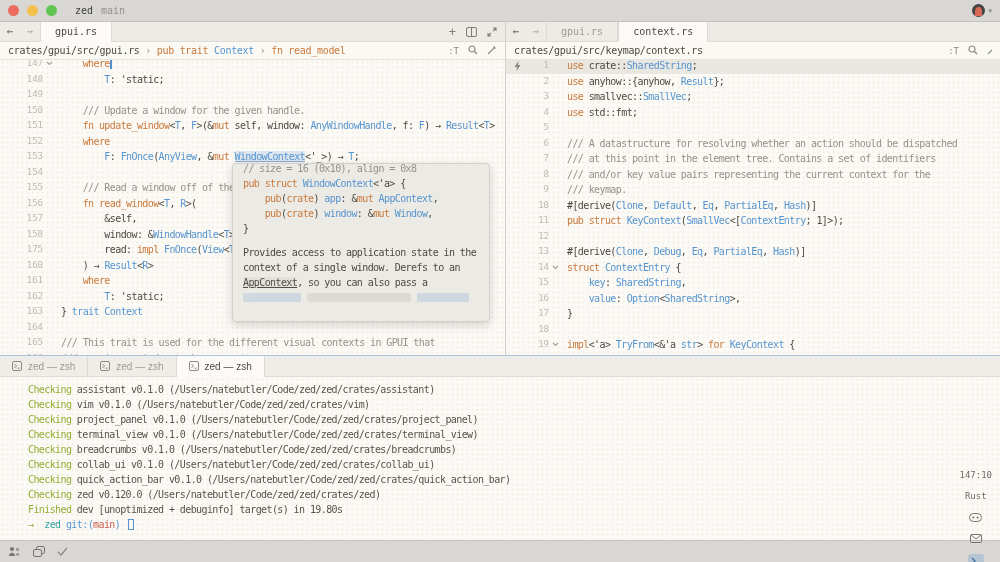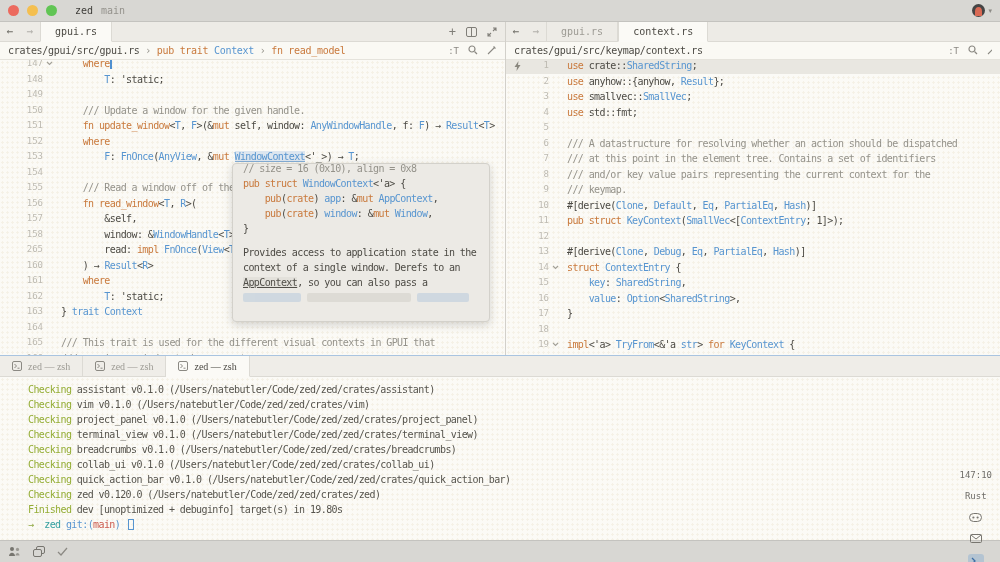--- a/index.html
+++ b/index.html
@@ -73,21 +73,21 @@
   .pp-row { height:15px; line-height:15px; white-space:pre; }
   .pp-code { margin-top:-3px; }
   .pp-gap { height:9px; }
   .pp-frags { display:flex; gap:6px; align-items:center; height:14px; opacity:.55; }
   .frag { height:9px; border-radius:2px; }
   .frag.b { background:#b9cbdd; } .frag.g { background:#d2d0c8; }
 
   
   .terminal { flex:1; display:flex; flex-direction:column; border-top:1px solid #a9c4e0; min-height:0; }
   .term-tabbar { height:21px; flex:none; background:#efede8; border-bottom:1px solid #dcdad4;
-                 display:flex; font-family:Liberation Serif, serif; font-size:10px; }
+                 display:flex; font-family:Liberation Sans, sans-serif; font-size:10px; }
   .term-tab { display:flex; align-items:center; gap:6px; padding:0 12px; color:#9d9b94; border-right:1px solid #dcdad4; }
   .term-tab.active { background:#fbfaf6; color:#4c4a44; border-bottom:1px solid #fbfaf6; margin-bottom:-1px; }
   .term-body { flex:1; background:#fbfaf6;
                background-image:radial-gradient(rgba(205,185,140,.14) 1px, transparent 1.2px); background-size:5px 5px;
                padding:5px 0 0 28px; font-family:"DejaVu Sans Mono", monospace;
                font-size:10px; letter-spacing:-0.6px; color:#55534c; overflow:hidden; }
   .trow { height:15px; line-height:15px; white-space:pre; }
   .curbox { display:inline-block; width:6px; height:11px; border:1px solid #5795d0; vertical-align:-2px; margin-left:2px; }
 
   
@@ -176,21 +176,21 @@
             <div class="crow"><div class="gut"><span class="lnum">149</span><span class="chevslot"></span></div><span class="codetxt"></span></div>
             <div class="crow"><div class="gut"><span class="lnum">150</span><span class="chevslot"></span></div><span class="codetxt"><span class="s-c">    /// Update a window for the given handle.</span></span></div>
             <div class="crow"><div class="gut"><span class="lnum">151</span><span class="chevslot"></span></div><span class="codetxt"><span class="s-k">    fn update_window</span><span class="s-p">&lt;</span><span class="s-t">T</span><span class="s-p">, </span><span class="s-t">F</span><span class="s-p">&gt;(&amp;</span><span class="s-k">mut</span><span class="s-p"> self, window: </span><span class="s-t">AnyWindowHandle</span><span class="s-p">, f: </span><span class="s-t">F</span><span class="s-p">) → </span><span class="s-t">Result</span><span class="s-p">&lt;</span><span class="s-t">T</span><span class="s-p">&gt;</span></span></div>
             <div class="crow"><div class="gut"><span class="lnum">152</span><span class="chevslot"></span></div><span class="codetxt"><span class="s-k">    where</span></span></div>
             <div class="crow"><div class="gut"><span class="lnum">153</span><span class="chevslot"></span></div><span class="codetxt"><span class="s-t">        F</span><span class="s-p">: </span><span class="s-t">FnOnce</span><span class="s-p">(</span><span class="s-t">AnyView</span><span class="s-p">, &amp;</span><span class="s-k">mut</span><span class="s-p"> </span><span class="s-hl">WindowContext</span><span class="s-p">&lt;'_&gt;) → </span><span class="s-t">T</span><span class="s-p">;</span></span></div>
             <div class="crow"><div class="gut"><span class="lnum">154</span><span class="chevslot"></span></div><span class="codetxt"></span></div>
             <div class="crow"><div class="gut"><span class="lnum">155</span><span class="chevslot"></span></div><span class="codetxt"><span class="s-c">    /// Read a window off of the</span></span></div>
             <div class="crow"><div class="gut"><span class="lnum">156</span><span class="chevslot"></span></div><span class="codetxt"><span class="s-k">    fn read_window</span><span class="s-p">&lt;</span><span class="s-t">T</span><span class="s-p">, </span><span class="s-t">R</span><span class="s-p">&gt;(</span></span></div>
             <div class="crow"><div class="gut"><span class="lnum">157</span><span class="chevslot"></span></div><span class="codetxt"><span class="s-p">        &amp;self,</span></span></div>
             <div class="crow"><div class="gut"><span class="lnum">158</span><span class="chevslot"></span></div><span class="codetxt"><span class="s-p">        window: &amp;</span><span class="s-t">WindowHandle</span><span class="s-p">&lt;</span><span class="s-t">T</span><span class="s-p">&gt;</span></span></div>
-            <div class="crow"><div class="gut"><span class="lnum">265</span><span class="chevslot"></span></div><span class="codetxt"><span class="s-p">        read: </span><span class="s-k">impl </span><span class="s-t">FnOnce</span><span class="s-p">(</span><span class="s-t">View</span><span class="s-p">&lt;</span><span class="s-t">T</span></span></div>
+            <div class="crow"><div class="gut"><span class="lnum">175</span><span class="chevslot"></span></div><span class="codetxt"><span class="s-p">        read: </span><span class="s-k">impl </span><span class="s-t">FnOnce</span><span class="s-p">(</span><span class="s-t">View</span><span class="s-p">&lt;</span><span class="s-t">T</span></span></div>
             <div class="crow"><div class="gut"><span class="lnum">160</span><span class="chevslot"></span></div><span class="codetxt"><span class="s-p">    ) → </span><span class="s-t">Result</span><span class="s-p">&lt;</span><span class="s-t">R</span><span class="s-p">&gt;</span></span></div>
             <div class="crow"><div class="gut"><span class="lnum">161</span><span class="chevslot"></span></div><span class="codetxt"><span class="s-k">    where</span></span></div>
             <div class="crow"><div class="gut"><span class="lnum">162</span><span class="chevslot"></span></div><span class="codetxt"><span class="s-t">        T</span><span class="s-p">: 'static;</span></span></div>
             <div class="crow"><div class="gut"><span class="lnum">163</span><span class="chevslot"></span></div><span class="codetxt"><span class="s-p">} </span><span class="s-t">trait Context</span></span></div>
             <div class="crow"><div class="gut"><span class="lnum">164</span><span class="chevslot"></span></div><span class="codetxt"></span></div>
             <div class="crow"><div class="gut"><span class="lnum">165</span><span class="chevslot"></span></div><span class="codetxt"><span class="s-c">/// This trait is used for the different visual contexts in GPUI that</span></span></div>
             <div class="crow"><div class="gut"><span class="lnum">166</span><span class="chevslot"></span></div><span class="codetxt"><span class="s-c">/// require a window to be present.</span></span></div>
           </div>
 
         <div class="popup mono">

